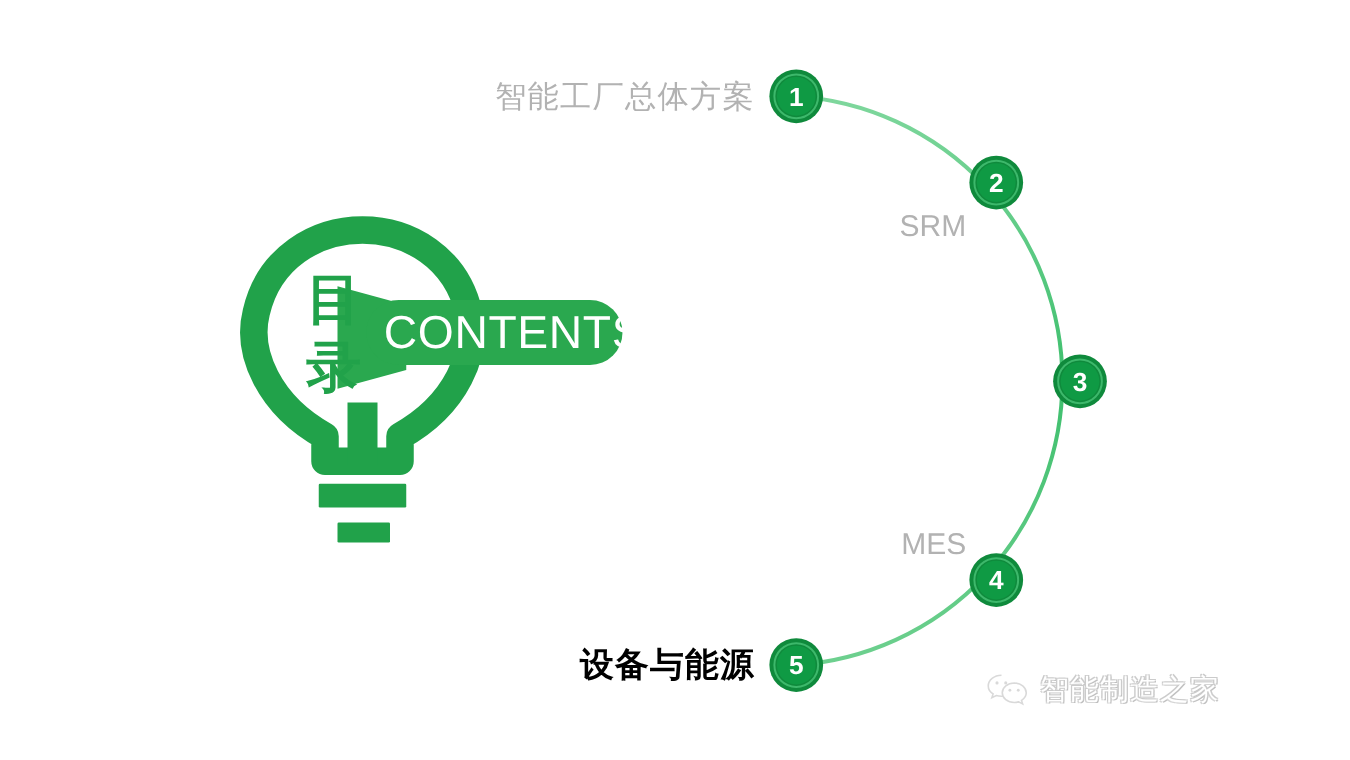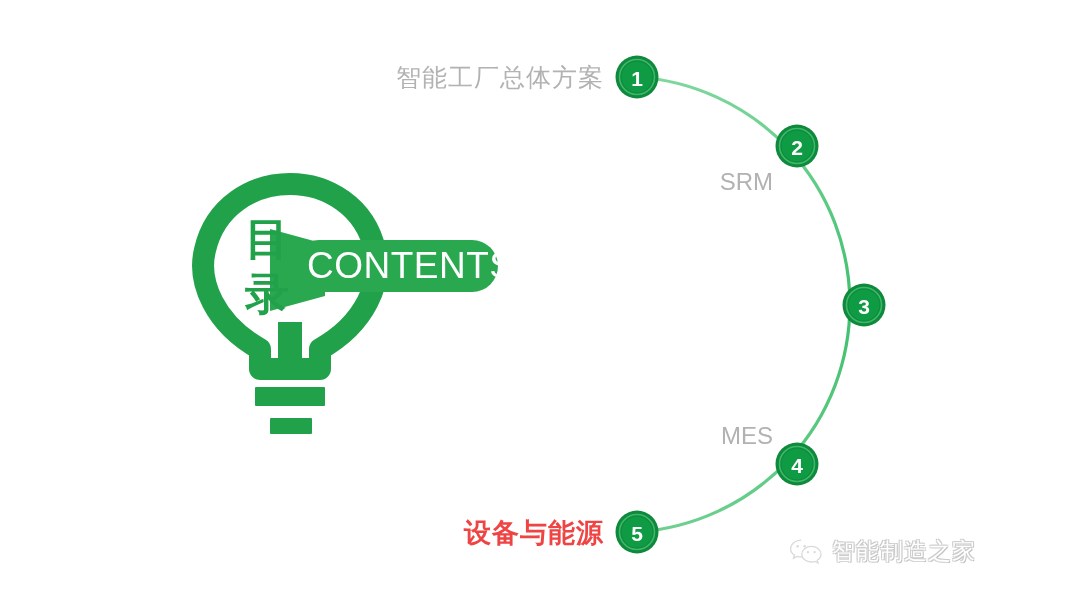--- a/index.html
+++ b/index.html
@@ -76,21 +76,21 @@
     font-size: 24px;
     line-height: 1;
     transform: translateY(-50%);
   }
   .item-label.cjk {
     font-family: "DejaVu Sans", "Liberation Sans", sans-serif;
     font-size: 25px;
     letter-spacing: 1px;
   }
   .item-label.highlight {
-    color: #ef4444;
+    color: #000000;
     font-weight: bold;
     font-size: 27px;
   }
 
   
   #watermark {
     position: absolute;
     left: 789px;
     top: 536px;
     display: flex;

